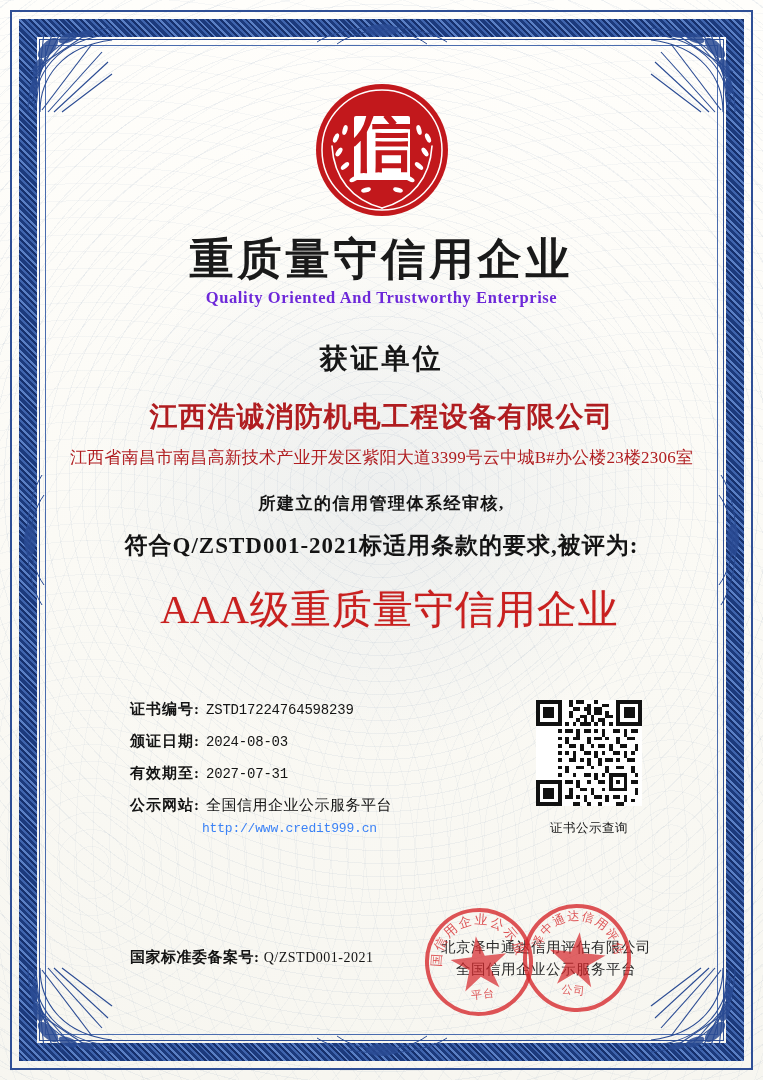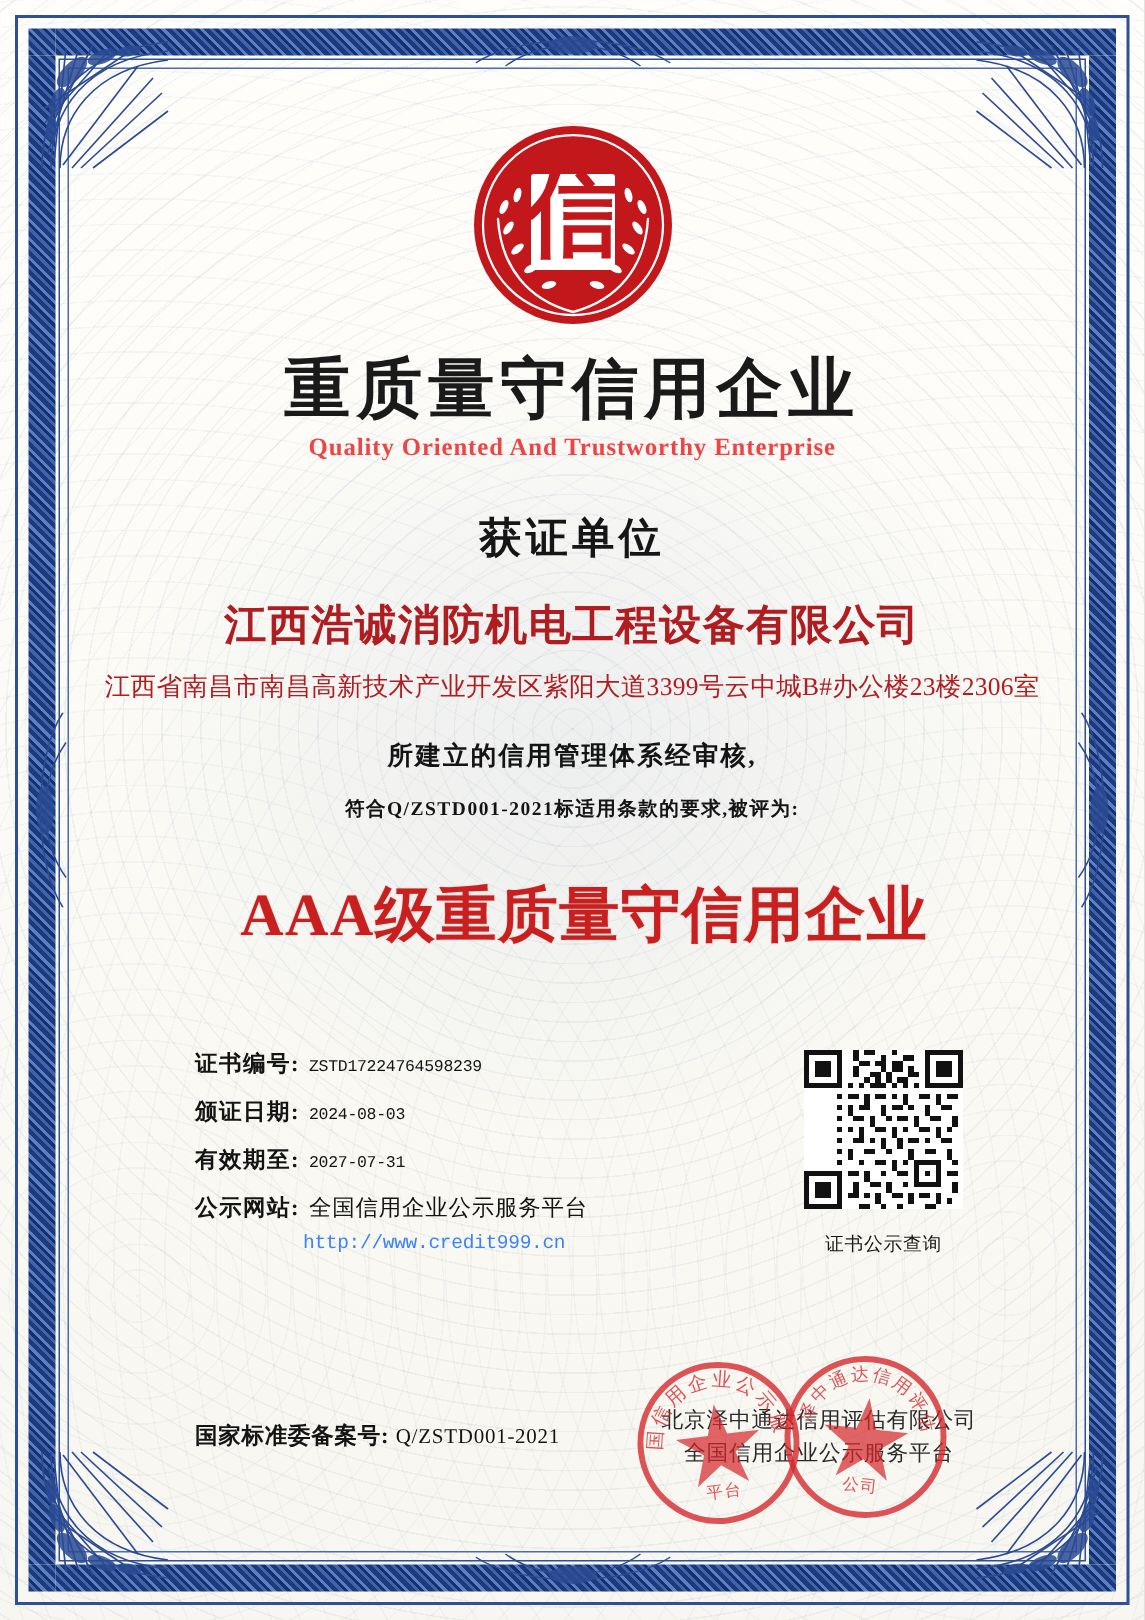--- a/index.html
+++ b/index.html
@@ -118,21 +118,21 @@
     color: #1a1a1a;
   }
   .title-en {
     position: absolute;
     top: 236px;
     left: 0; right: 0;
     font-family: "Liberation Serif", serif;
     font-size: 16.5px;
     font-weight: bold;
     letter-spacing: 0.6px;
-    color: #ef4444;
+    color: #6d28d9;
   }
 
   .awarded-label {
     position: absolute;
     top: 288px;
     left: 0; right: 0;
     font-size: 28px;
     font-weight: bold;
     letter-spacing: 3px;
     color: #161616;
@@ -162,32 +162,32 @@
     left: 0; right: 0;
     font-size: 17px;
     color: #141414;
     letter-spacing: 1.5px;
     font-weight: bold;
   }
   .body-line2 {
     position: absolute;
     top: 478px;
     left: 0; right: 0;
-    font-size: 13px;
+    font-size: 23px;
     color: #141414;
     letter-spacing: 1px;
     font-weight: bold;
   }
 
   .grade {
     position: absolute;
     top: 530px;
     left: 16px; right: 0;
     font-size: 40px;
-    font-weight: bold;
+    font-weight: normal;
     color: #c9201f;
     letter-spacing: 1px;
     text-shadow: 0 0 1px rgba(160,20,20,0.35);
   }
 
   
   .details {
     position: absolute;
     top: 648px;
     left: 78px;
@@ -201,21 +201,21 @@
     margin-bottom: 13px;
     white-space: nowrap;
   }
   .detail-label {
     font-weight: bold;
     letter-spacing: 1px;
     margin-right: 6px;
   }
   .detail-value {
     font-family: "Liberation Mono", monospace;
-    font-size: 11px;
+    font-size: 14px;
     letter-spacing: -0.2px;
   }
   .detail-value.cn {
     font-family: "Liberation Serif", serif;
     font-size: 15px;
     letter-spacing: 0.5px;
   }
   .detail-url {
     margin-left: 72px;
     margin-top: -7px;

